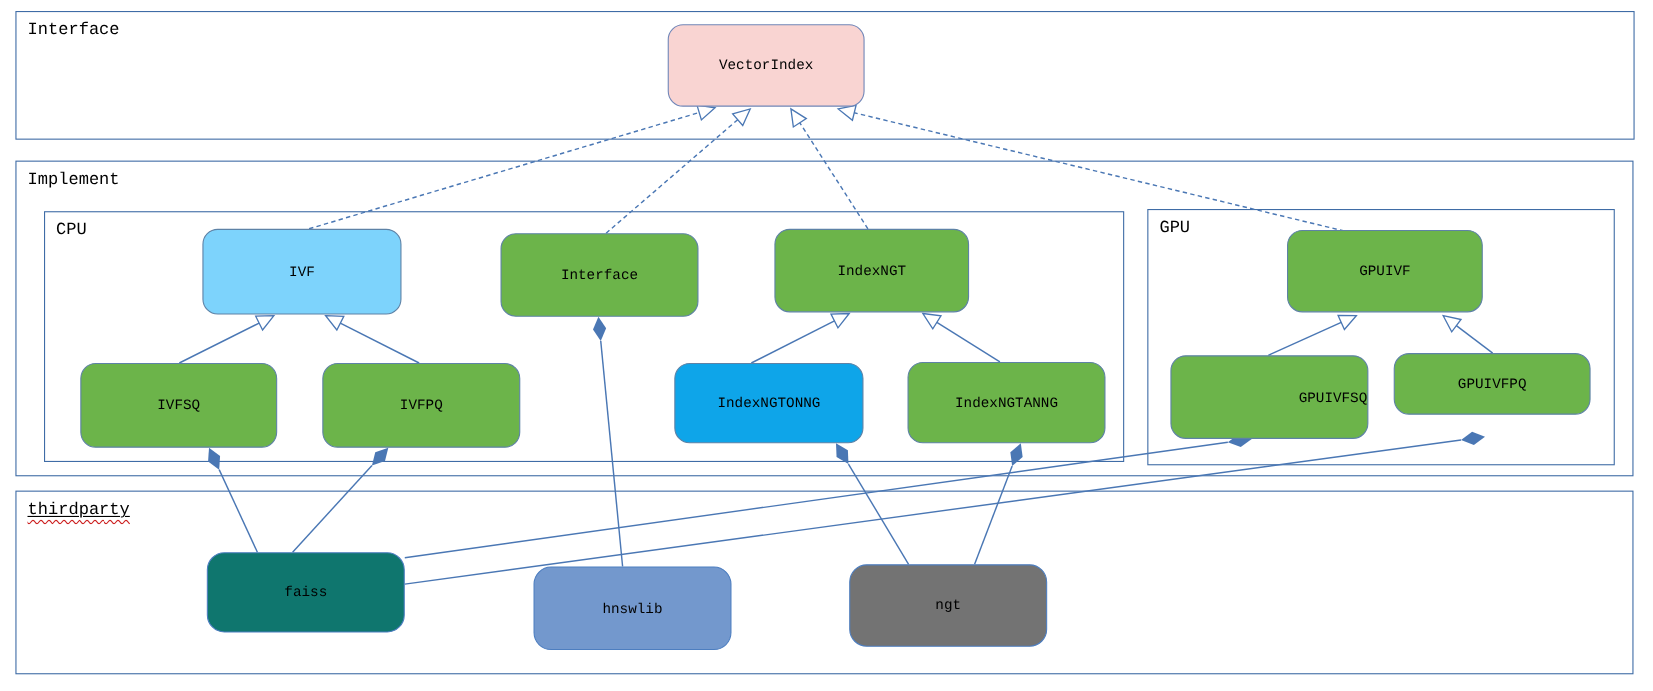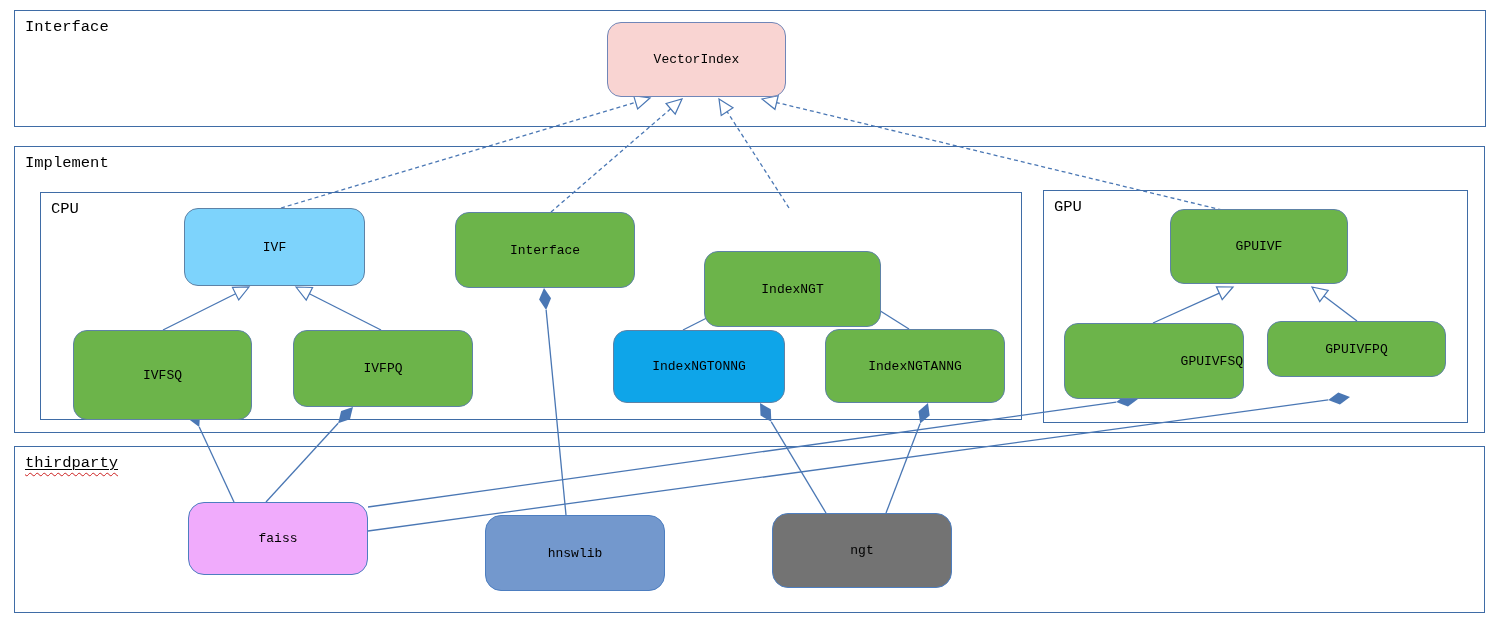--- a/index.html
+++ b/index.html
@@ -139,45 +139,45 @@
   <div id="nodes">
       <div class="node interface" style="left: 607px; top: 22px; width: 179px; height: 75px; background: rgb(249, 212, 210); border: 1.5px solid rgb(112, 134, 184);">
         <span>VectorIndex</span>
       </div>
       <div class="node impl" style="left: 184px; top: 208px; width: 181px; height: 78px; background: #7dd3fc; border: 1px solid rgb(94, 130, 166);">
         <span>IVF</span>
       </div>
       <div class="node impl" style="left: 455px; top: 212px; width: 180px; height: 76px; background: rgb(108, 180, 74); border: 1px solid rgb(94, 130, 166);">
         <span>Interface</span>
       </div>
-      <div class="node impl" style="left: 704px; top: 208px; width: 177px; height: 76px; background: rgb(108, 180, 74); border: 1px solid rgb(94, 130, 166); margin-top: 43px;">
+      <div class="node impl" style="left: 704px; top: 208px; width: 177px; height: 76px; background: rgb(108, 180, 74); border: 1px solid rgb(94, 130, 166);">
         <span>IndexNGT</span>
       </div>
       <div class="node impl" style="left: 1170px; top: 209px; width: 178px; height: 75px; background: rgb(108, 180, 74); border: 1px solid rgb(94, 130, 166);">
         <span>GPUIVF</span>
       </div>
-      <div class="node impl" style="left: 73px; top: 330px; width: 179px; height: 90px; background: rgb(108, 180, 74); border: 1px solid rgb(94, 130, 166);">
+      <div class="node impl" style="left: 73px; top: 330px; width: 179px; height: 77px; background: rgb(108, 180, 74); border: 1px solid rgb(94, 130, 166);">
         <span>IVFSQ</span>
       </div>
       <div class="node impl" style="left: 293px; top: 330px; width: 180px; height: 77px; background: rgb(108, 180, 74); border: 1px solid rgb(94, 130, 166);">
         <span>IVFPQ</span>
       </div>
       <div class="node impl" style="left: 613px; top: 330px; width: 172px; height: 73px; background: #0ea5e9; border: 1px solid rgb(94, 130, 166);">
         <span>IndexNGTONNG</span>
       </div>
       <div class="node impl" style="left: 825px; top: 329px; width: 180px; height: 74px; background: rgb(108, 180, 74); border: 1px solid rgb(94, 130, 166);">
         <span>IndexNGTANNG</span>
       </div>
       <div class="node impl" style="left: 1064px; top: 323px; width: 180px; height: 76px; background: rgb(108, 180, 74); border: 1px solid rgb(94, 130, 166); justify-content: flex-end;">
         <span>GPUIVFSQ</span>
       </div>
       <div class="node impl" style="left: 1267px; top: 321px; width: 179px; height: 56px; background: rgb(108, 180, 74); border: 1px solid rgb(94, 130, 166);">
         <span>GPUIVFPQ</span>
       </div>
-      <div class="node thirdparty" style="left: 188px; top: 502px; width: 180px; height: 73px; background: #f0abfc; border: 1px solid rgb(77, 126, 192);">
+      <div class="node thirdparty" style="left: 188px; top: 502px; width: 180px; height: 73px; background: #0f766e; border: 1px solid rgb(77, 126, 192);">
         <span>faiss</span>
       </div>
       <div class="node thirdparty" style="left: 485px; top: 515px; width: 180px; height: 76px; background: rgb(115, 152, 205); border: 1px solid rgb(77, 126, 192);">
         <span>hnswlib</span>
       </div>
       <div class="node thirdparty" style="left: 772px; top: 513px; width: 180px; height: 75px; background: #737373; border: 1px solid rgb(77, 126, 192);">
         <span>ngt</span>
       </div>
     </div>
 </div>

